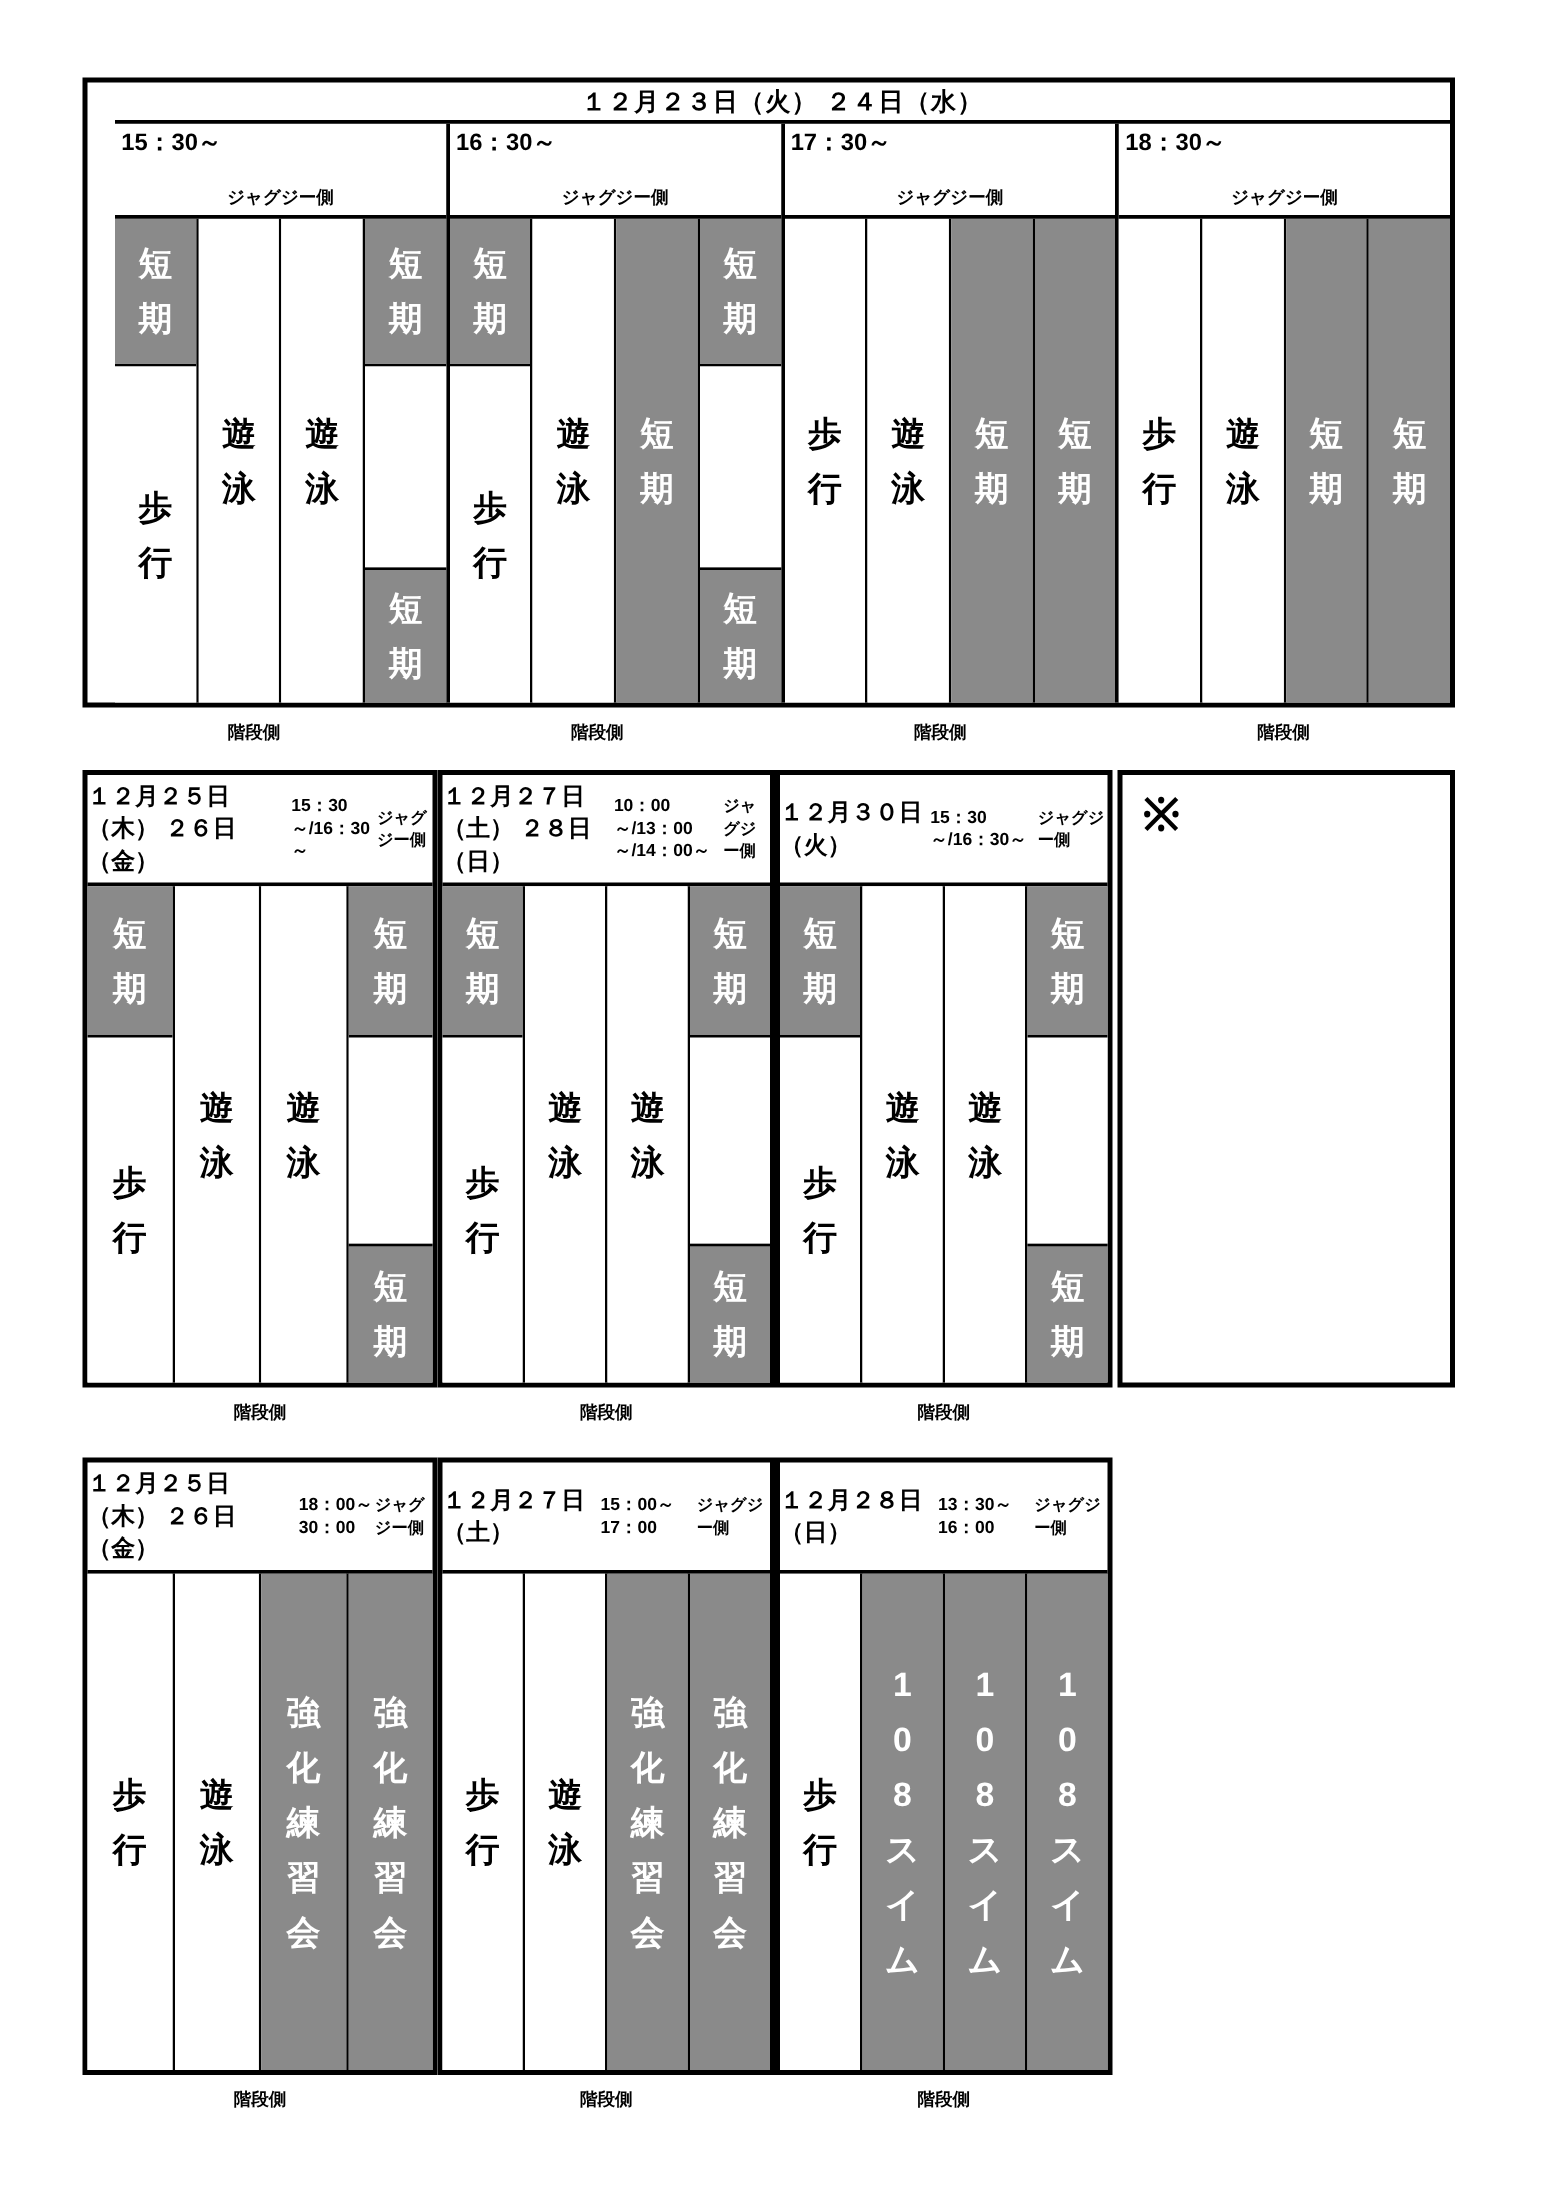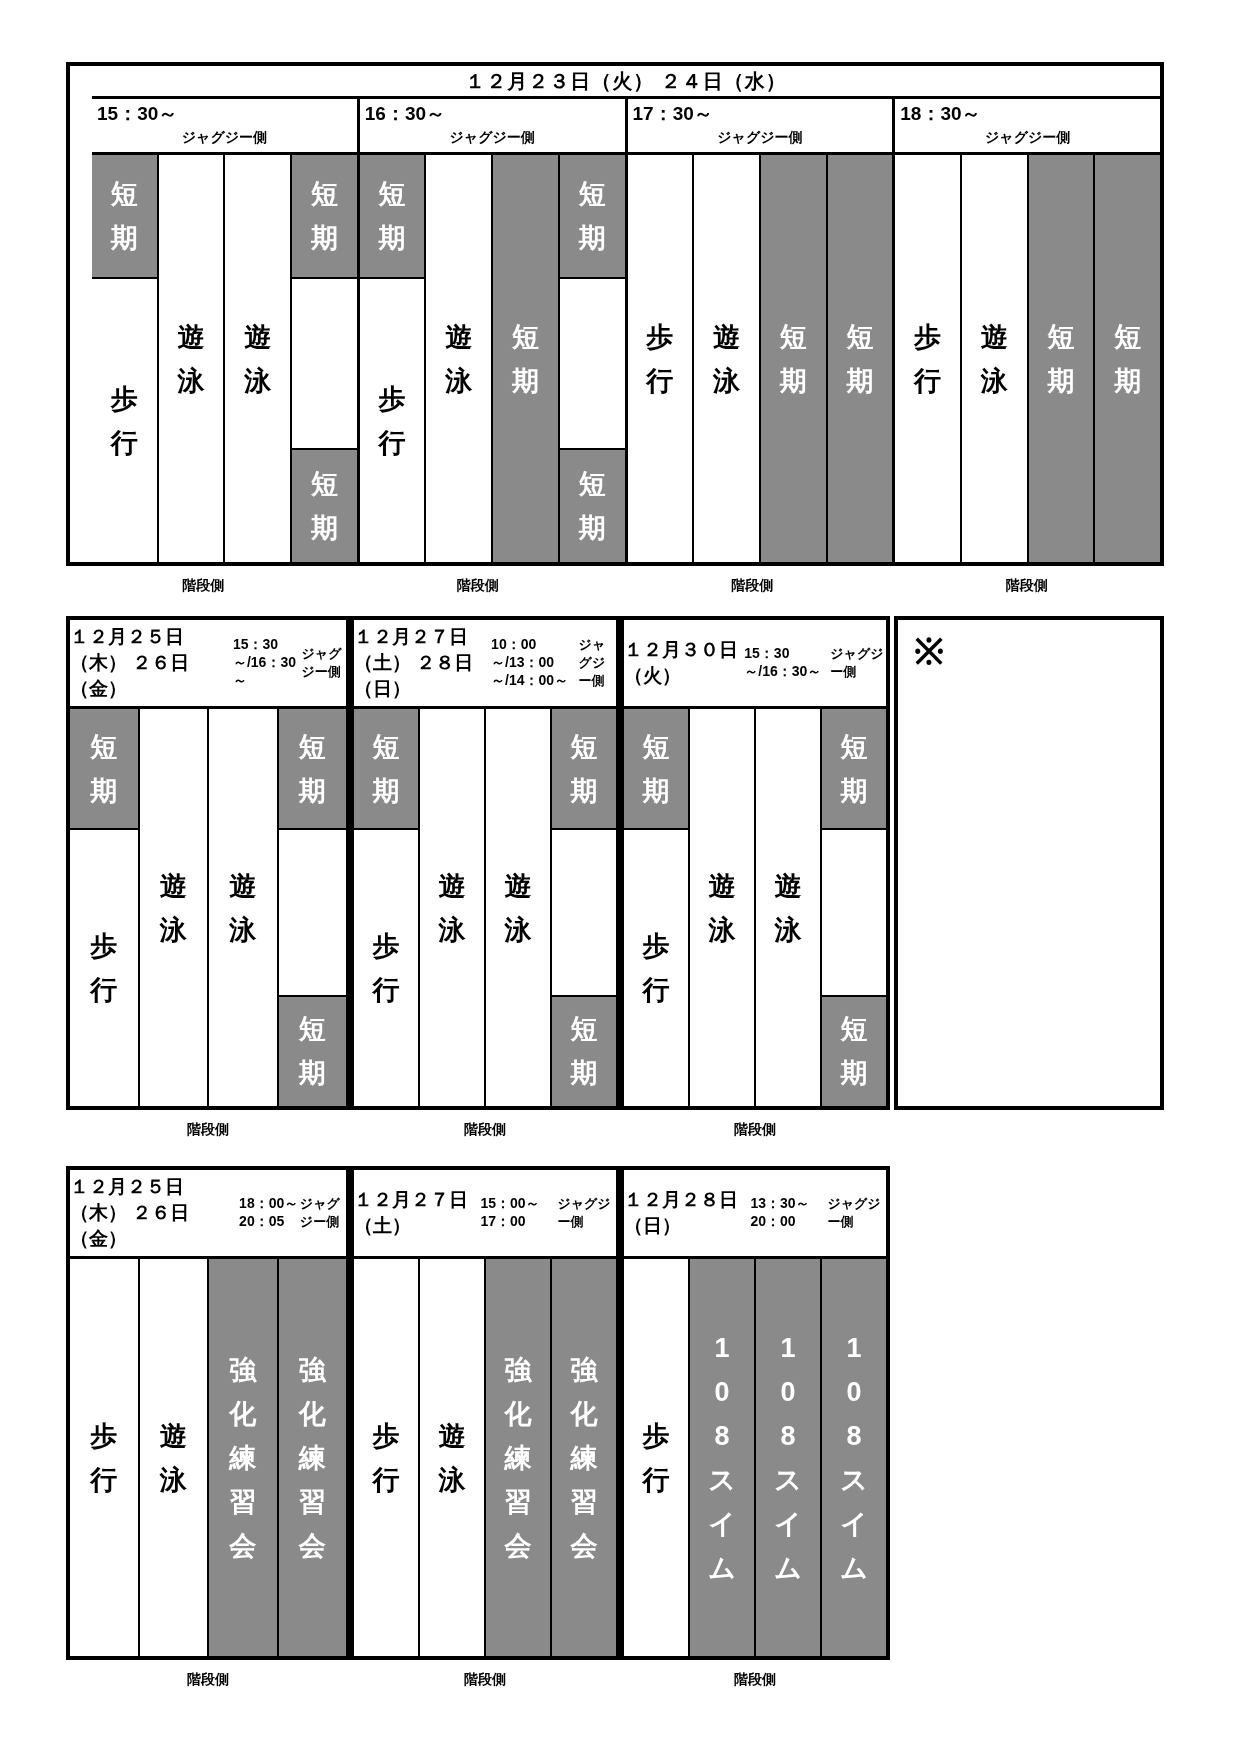--- a/index.html
+++ b/index.html
@@ -8,21 +8,21 @@
         font-family:"Liberation Sans",sans-serif;font-weight:bold;color:#000;}
   .content{position:absolute;left:66px;top:62px;width:1098px;}
 
   
   .ttable{border:4px solid #000;box-sizing:border-box;background:#fff;padding-left:22px;}
   .title-row{height:30px;border-bottom:3px solid #000;display:flex;align-items:center;justify-content:center;
              font-size:20px;letter-spacing:1px;}
   .top-cols{display:flex;height:463px;}
   .tcol{flex:1;display:flex;flex-direction:column;border-right:3px solid #000;box-sizing:border-box;}
   .tcol:last-child{border-right:none;}
-  .colhead{height:56px;border-bottom:3px solid #000;position:relative;box-sizing:border-box;}
+  .colhead{height:76px;border-bottom:3px solid #000;position:relative;box-sizing:border-box;}
   .colhead .time{position:absolute;top:2px;left:5px;font-size:19px;}
   .colhead .side{position:absolute;bottom:5px;left:0;width:100%;text-align:center;font-size:14px;}
   .lanes{flex:1;display:flex;min-height:0;}
   .lane{flex:1;display:flex;flex-direction:column;border-right:2px solid #000;box-sizing:border-box;min-width:0;}
   .lane:last-child{border-right:none;}
   .seg{display:flex;align-items:center;justify-content:center;box-sizing:border-box;background:#fff;overflow:hidden;}
   .seg.gray{color:#fff;}
   .seg + .seg{border-top:2px solid #000;}
   .vtext{text-align:center;font-size:27px;line-height:44px;}
 
@@ -420,21 +420,21 @@
     <div class="stairs-row" id="mid-stairs">
         <div class="stairs-cell" style="width: 284px;">階段側</div>
         <div class="stairs-cell" style="width: 270px;">階段側</div>
         <div class="stairs-cell" style="width: 270px;">階段側</div>
       </div>
 
     <div class="multi-row" id="bot-row" style="margin-top:32px;">
         <div class="stable" style="width: 284px;">
           <div class="shead">
             <div class="d">１２月２５日（木） ２６日（金）</div>
-            <div class="t">18：00～20：05</div>
+            <div class="t">18：00～30：00</div>
             <div class="j">ジャグジー側</div>
           </div>
           <div class="lanes">
             <div class="lane">
               <div class="seg" style="height: 100%;">
                 <div class="vtext">
                   <div>歩</div>
                   <div>行</div>
                 </div>
               </div>
@@ -514,21 +514,21 @@
                   <div>習</div>
                   <div>会</div>
                 </div>
               </div>
             </div>
           </div>
         </div>
         <div class="stable" style="width: 270px;">
           <div class="shead">
             <div class="d">１２月２８日（日）</div>
-            <div class="t">13：30～20：00</div>
+            <div class="t">13：30～16：00</div>
             <div class="j">ジャグジー側</div>
           </div>
           <div class="lanes">
             <div class="lane">
               <div class="seg" style="height: 100%;">
                 <div class="vtext">
                   <div>歩</div>
                   <div>行</div>
                 </div>
               </div>

